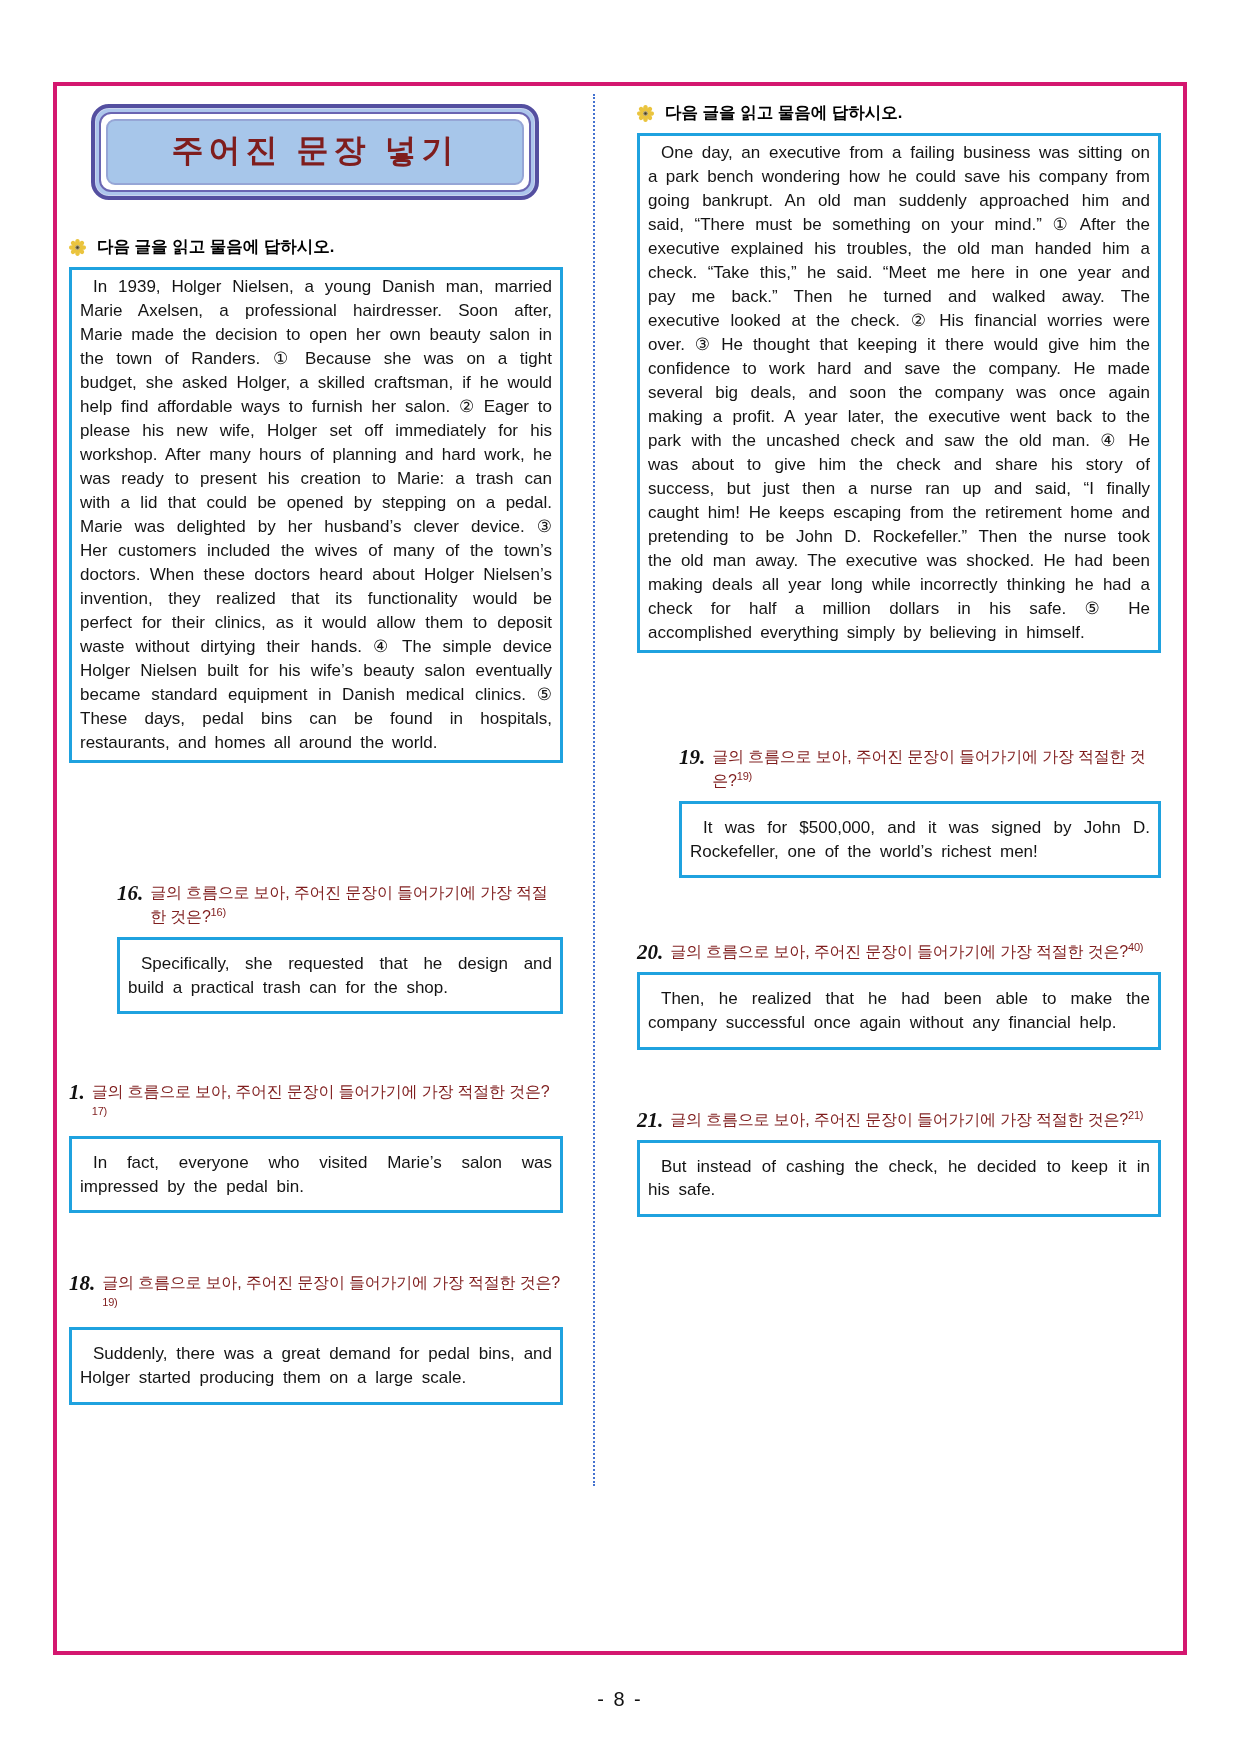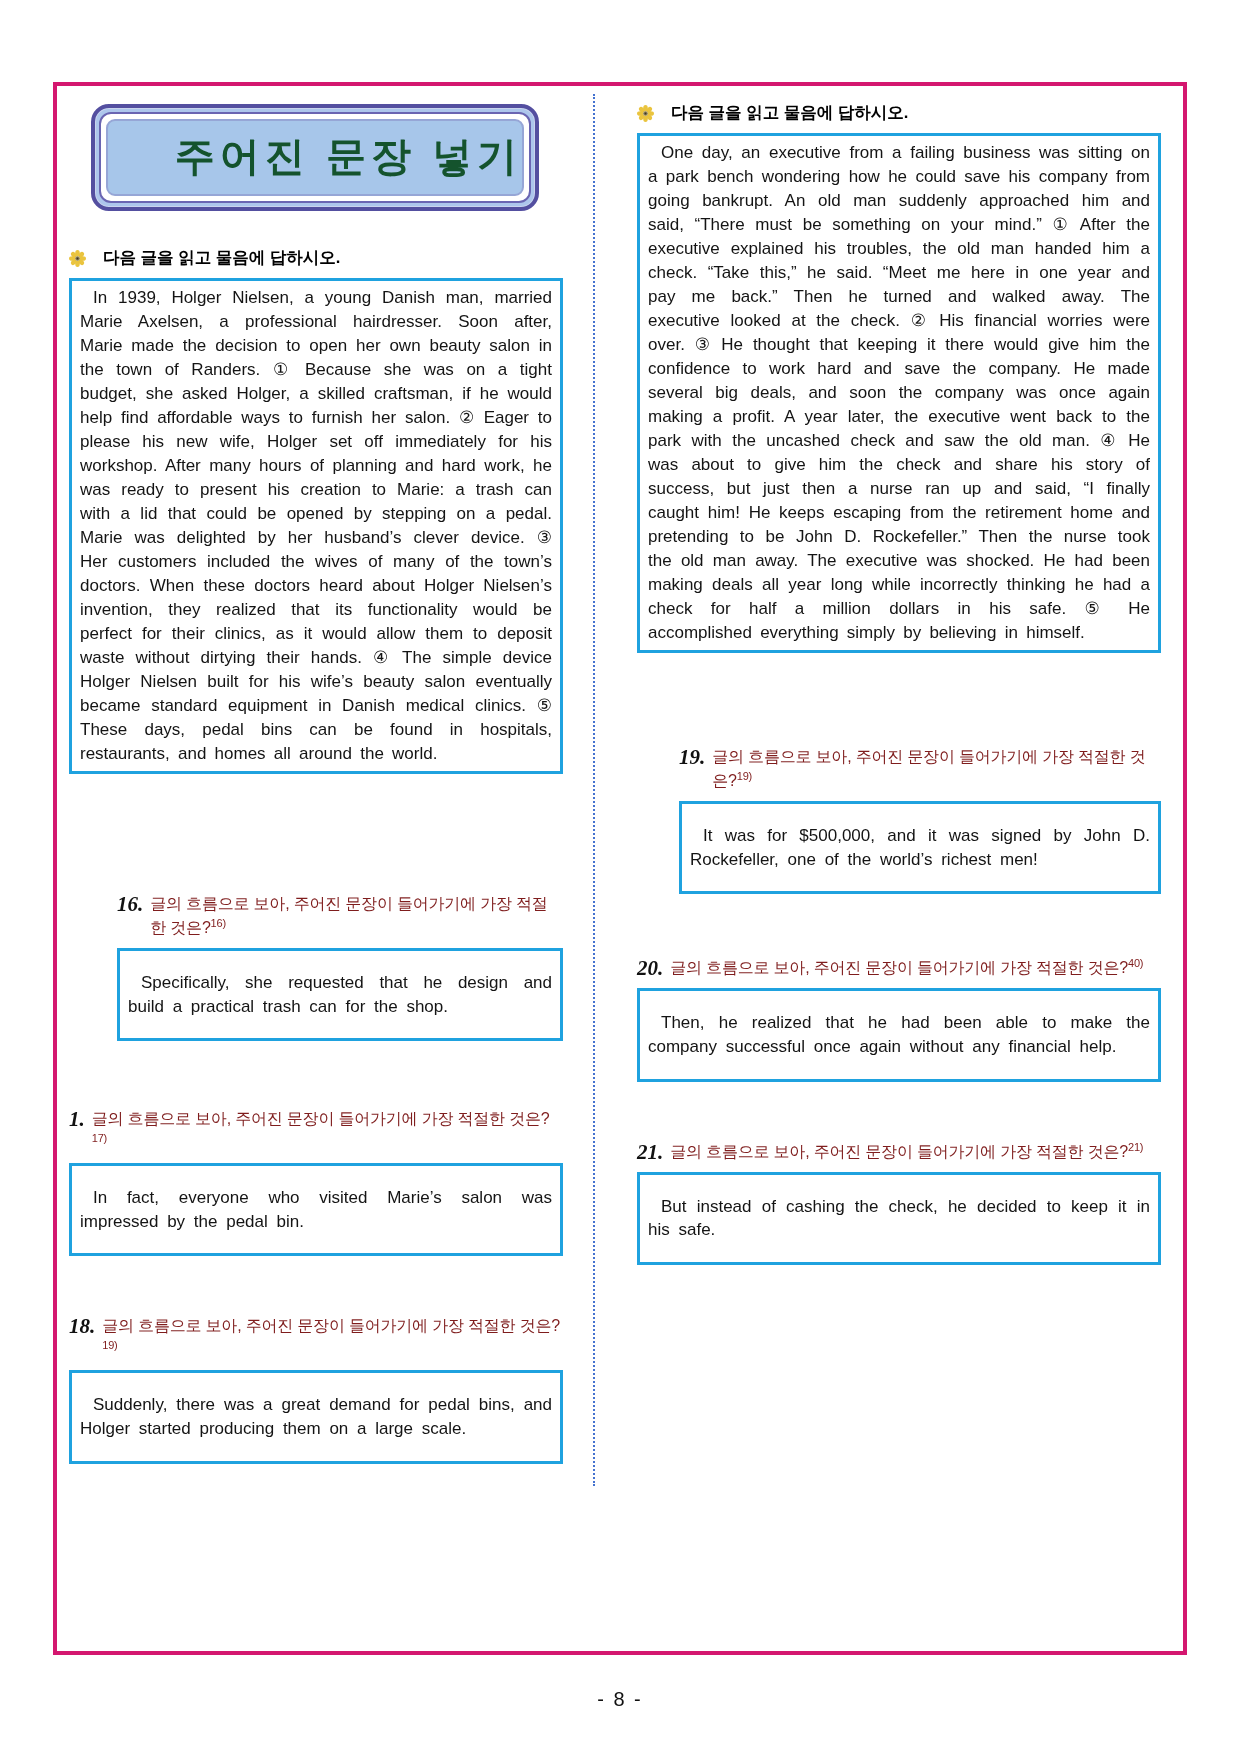--- a/index.html
+++ b/index.html
@@ -42,32 +42,32 @@
   .title-mid {
     border: 2px solid #6a65b2;
     border-radius: 12px;
     background: #ffffff;
     padding: 5px;
   }
   .title-inner {
     border: 2px solid #96a6d6;
     border-radius: 9px;
     background: #a7c6ea;
-    text-align: right;
-    font-size: 40px;
+    text-align: center;
+    font-size: 32px;
     font-weight: bold;
     letter-spacing: 5px;
     padding: 8px 0 10px 0;
-    color: #14532d;
+    color: #7f1d1d;
   }
 
   .instruction {
     display: flex;
     align-items: center;
-    gap: 17px;
+    gap: 11px;
     font-size: 16.5px;
     font-weight: 600;
     margin-bottom: 9px;
     color: #000;
   }
   .instruction.left-gap { margin-top: 36px; }
   .instruction.top-gap  { margin-top: 4px; }
   .flower { flex: 0 0 auto; }
 
   .passage-box {
@@ -113,21 +113,21 @@
     line-height: 1.5;
     letter-spacing: -0.2px;
     color: #7f1d1d;
   }
   .q-prompt sup {
     font-size: 11px;
     line-height: 0;
   }
   .sentence-box {
     border: 3px solid #1fa2df;
-    padding: 20px 8px;
+    padding: 12px 8px;
     background: #fff;
   }
   .sentence {
     margin: 0;
     font-size: 17px;
     line-height: 23.6px;
     text-align: justify;
     text-indent: 13px;
     word-spacing: 4px;
     color: #141414;

